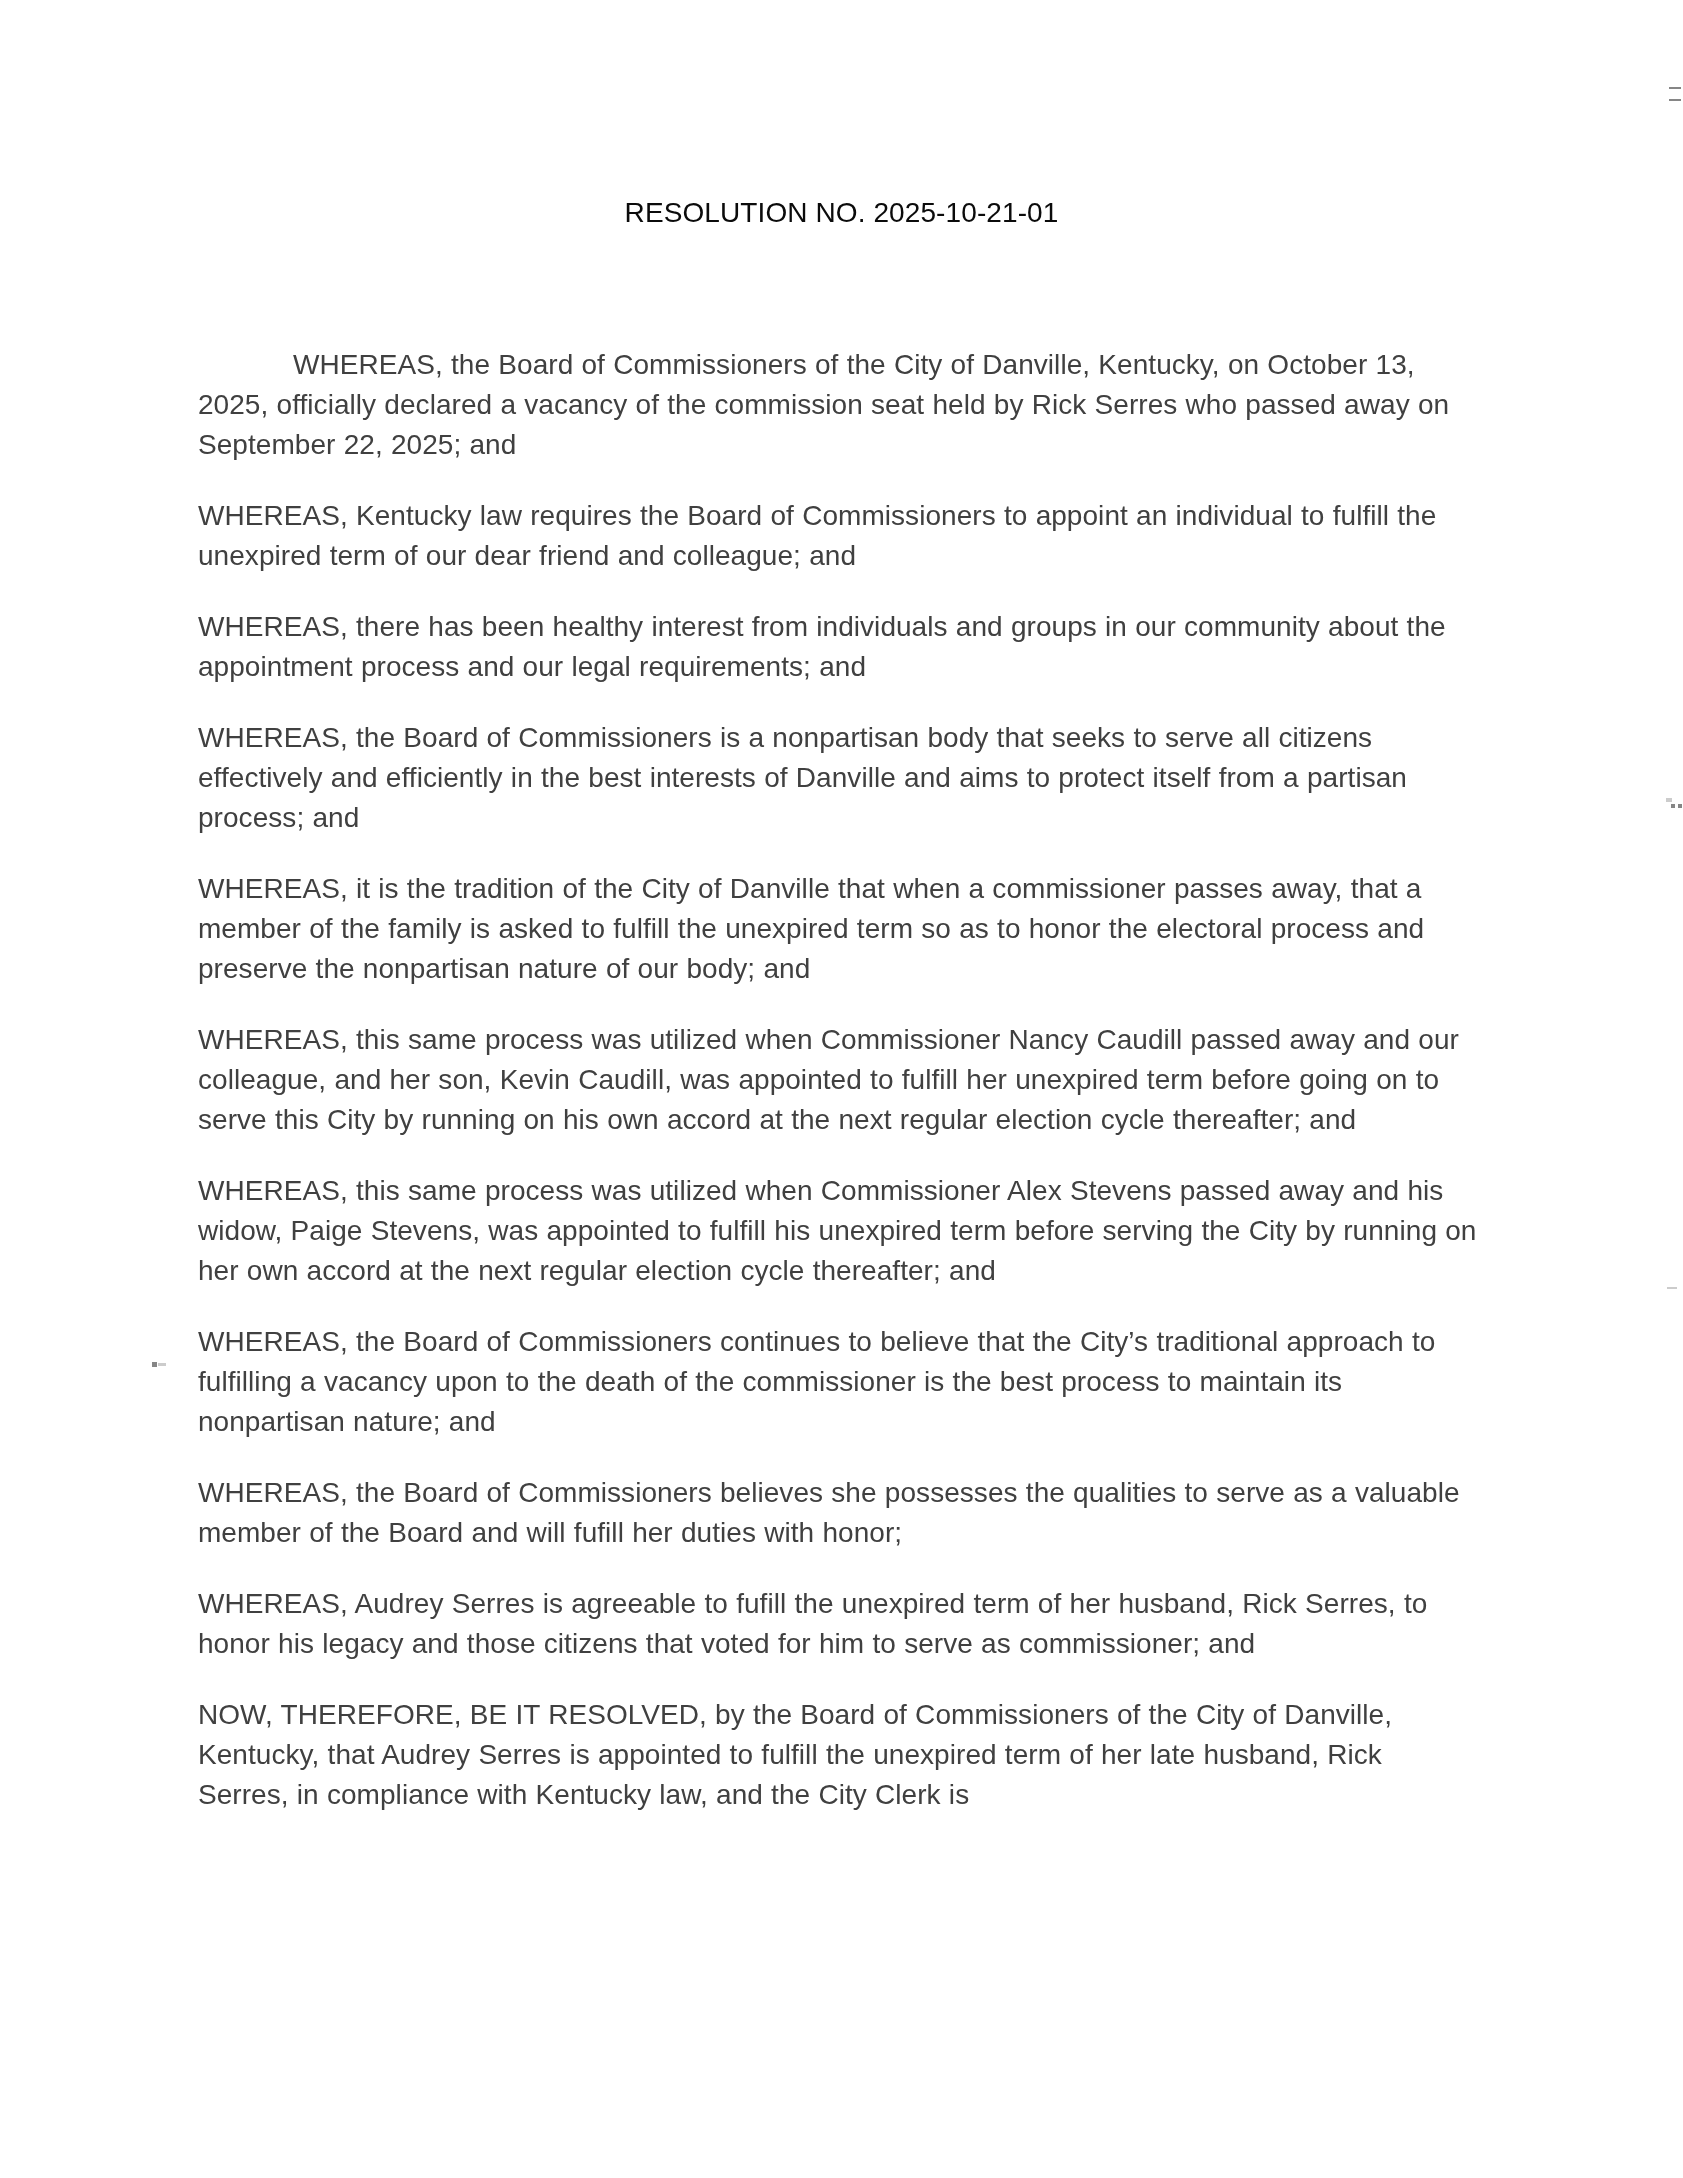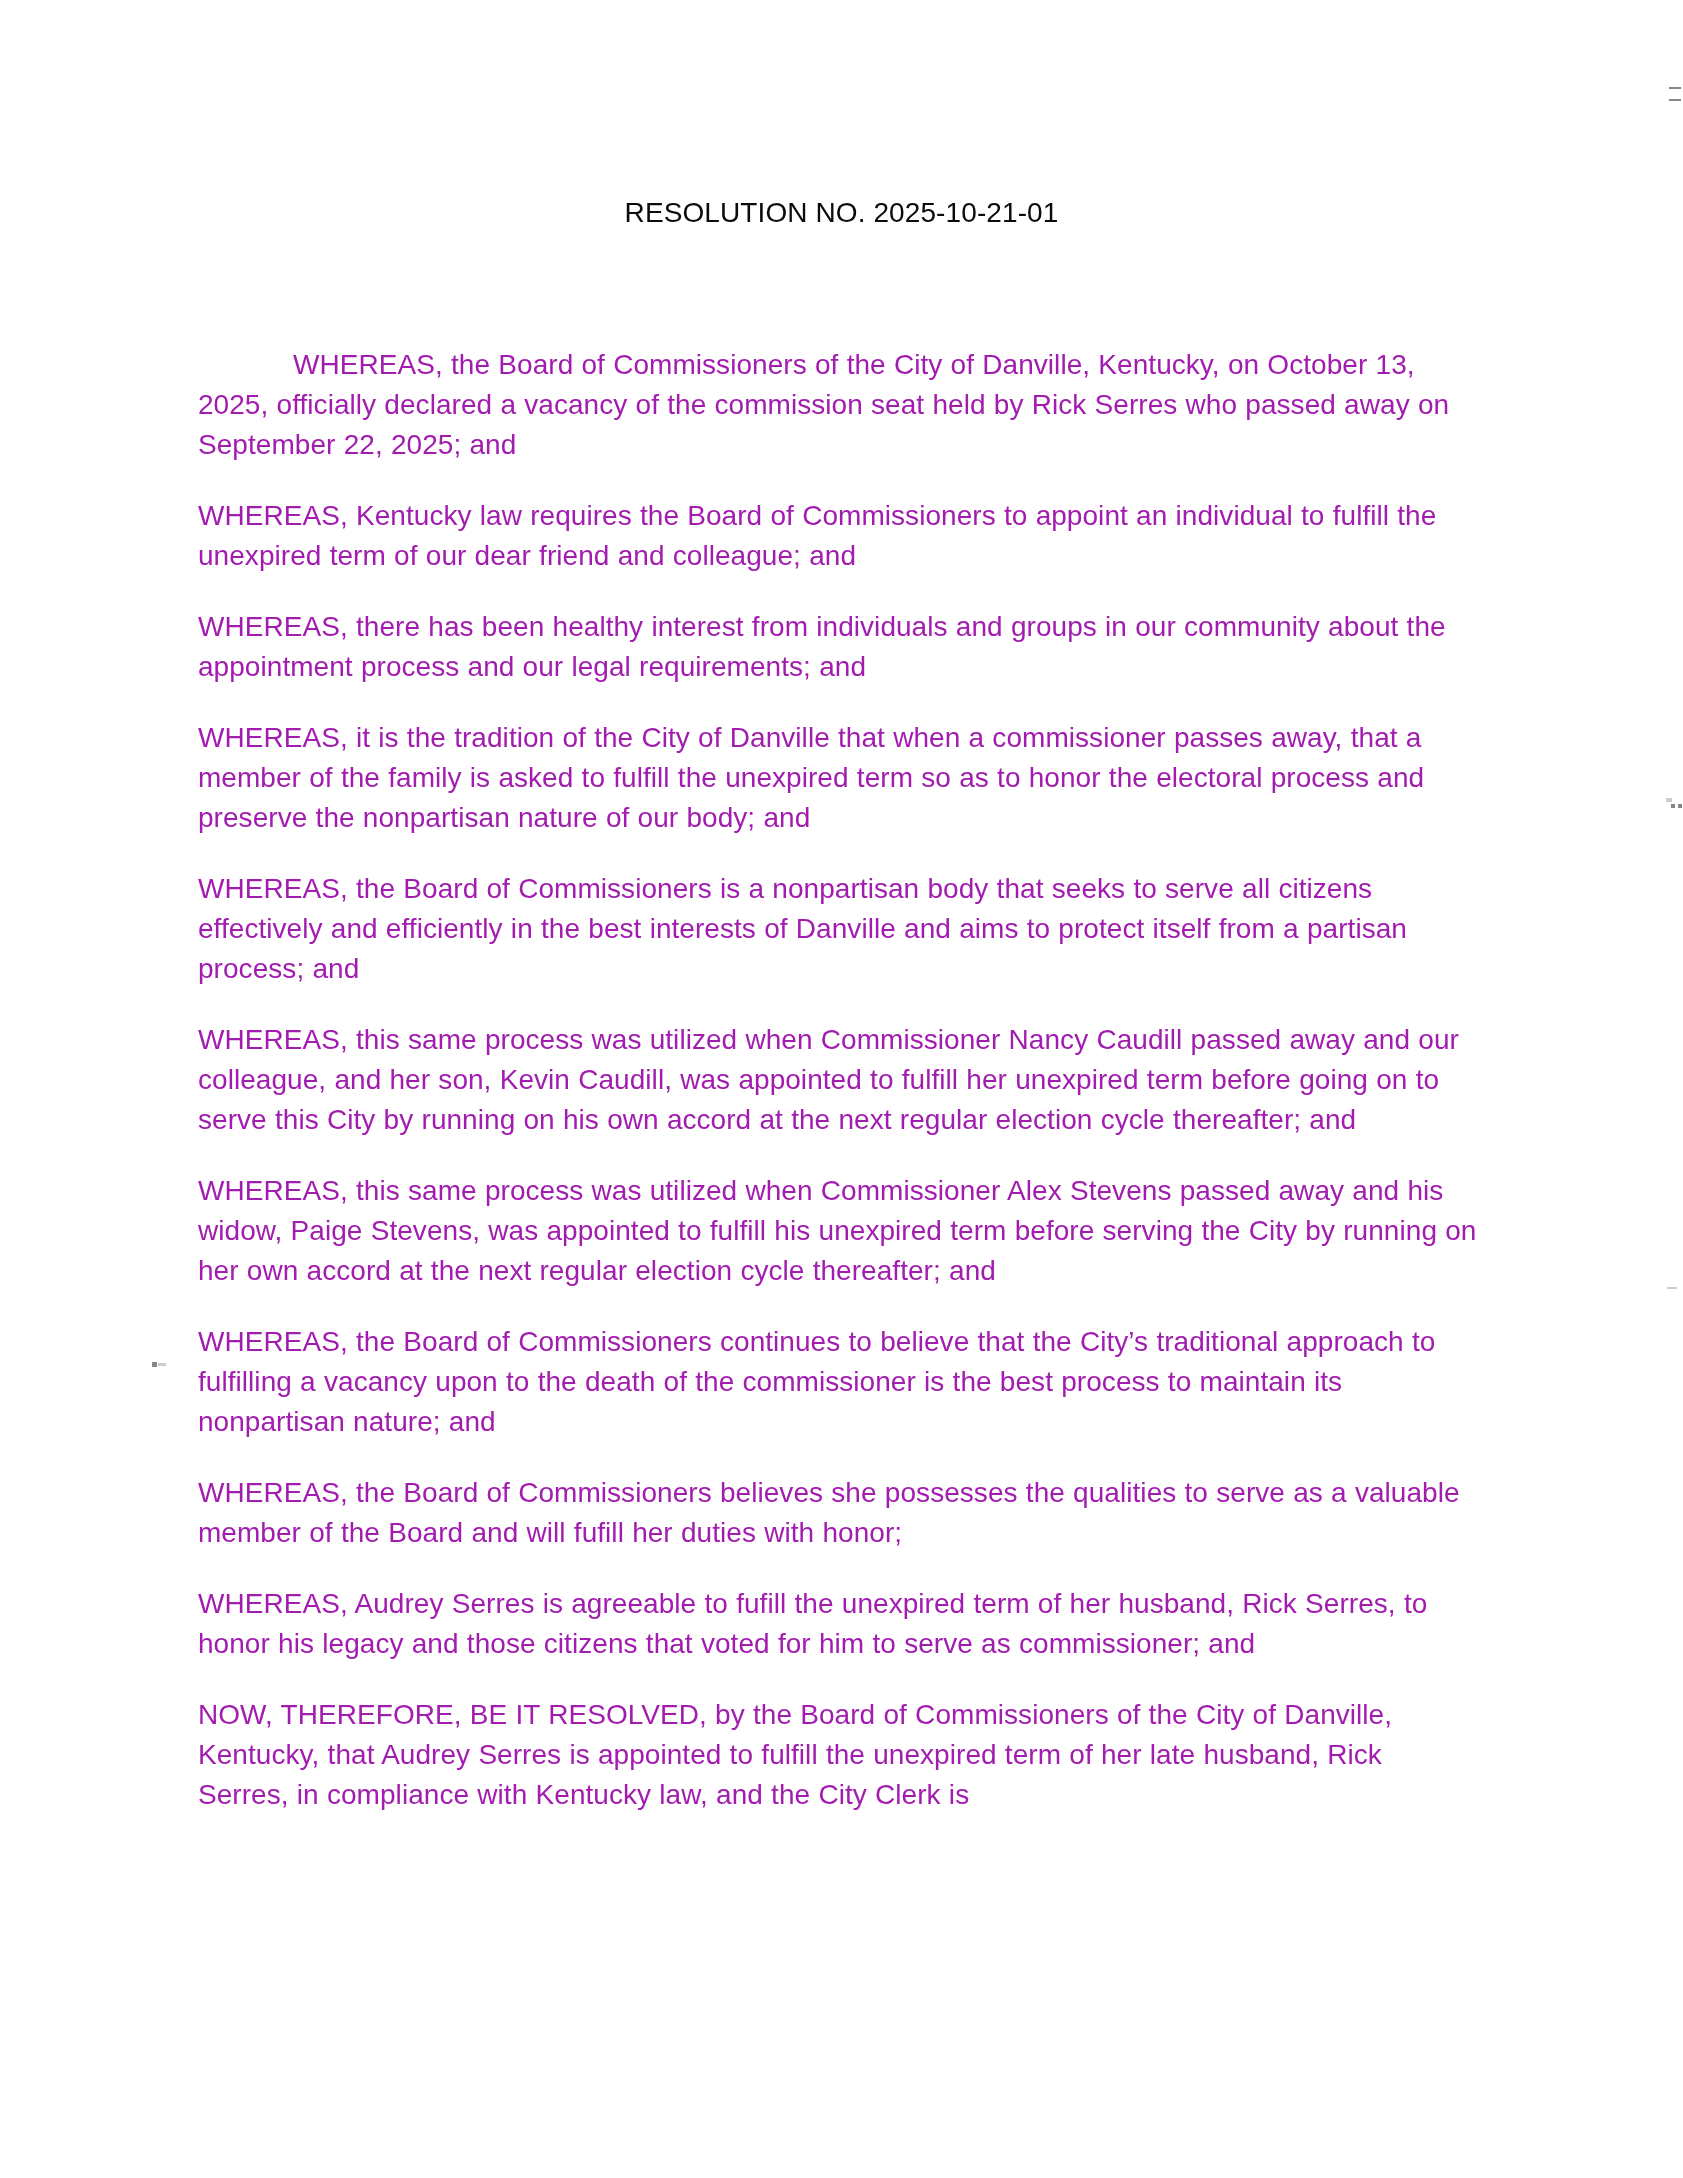--- a/index.html
+++ b/index.html
@@ -42,21 +42,21 @@
     position: absolute;
     left: 198px;
     top: 345px;
     width: 1280px;
   }
   p.para {
     margin: 0 0 31px 0;
     font-size: 28px;
     line-height: 40px;
     letter-spacing: 0.05px;
-    color: #a21caf;
+    color: #404040;
     text-align: left;
     word-spacing: 0.4px;
   }
   p.para.indented {
     text-indent: 95px;
   }
   p.para:last-child {
     margin-bottom: 15px;
   }
 
@@ -81,23 +81,23 @@
     <div class="doc-title">RESOLUTION NO. 2025-10-21-01</div>
 
     <div class="content">
 
       <p class="para indented">WHEREAS, the Board of Commissioners of the City of Danville, Kentucky, on October 13, 2025, officially declared a vacancy of the commission seat held by Rick Serres who passed away on September 22, 2025; and</p>
 
       <p class="para">WHEREAS, Kentucky law requires the Board of Commissioners to appoint an individual to fulfill the unexpired term of our dear friend and colleague; and</p>
 
       <p class="para">WHEREAS, there has been healthy interest from individuals and groups in our community about the appointment process and our legal requirements; and</p>
 
+      <p class="para">WHEREAS, the Board of Commissioners is a nonpartisan body that seeks to serve all citizens effectively and efficiently in the best interests of Danville and aims to protect itself from a partisan process; and</p>
+
       <p class="para">WHEREAS, it is the tradition of the City of Danville that when a commissioner passes away, that a member of the family is asked to fulfill the unexpired term so as to honor the electoral process and preserve the nonpartisan nature of our body; and</p>
-
-      <p class="para">WHEREAS, the Board of Commissioners is a nonpartisan body that seeks to serve all citizens effectively and efficiently in the best interests of Danville and aims to protect itself from a partisan process; and</p>
 
       <p class="para">WHEREAS, this same process was utilized when Commissioner Nancy Caudill passed away and our colleague, and her son, Kevin Caudill, was appointed to fulfill her unexpired term before going on to serve this City by running on his own accord at the next regular election cycle thereafter; and</p>
 
       <p class="para">WHEREAS, this same process was utilized when Commissioner Alex Stevens passed away and his widow, Paige Stevens, was appointed to fulfill his unexpired term before serving the City by running on her own accord at the next regular election cycle thereafter; and</p>
 
       <p class="para">WHEREAS, the Board of Commissioners continues to believe that the City’s traditional approach to fulfilling a vacancy upon to the death of the commissioner is the best process to maintain its nonpartisan nature; and</p>
 
       <p class="para">WHEREAS, the Board of Commissioners believes she possesses the qualities to serve as a valuable member of the Board and will fufill her duties with honor;</p>
 
       <p class="para">WHEREAS, Audrey Serres is agreeable to fufill the unexpired term of her husband, Rick Serres, to honor his legacy and those citizens that voted for him to serve as commissioner; and</p>

